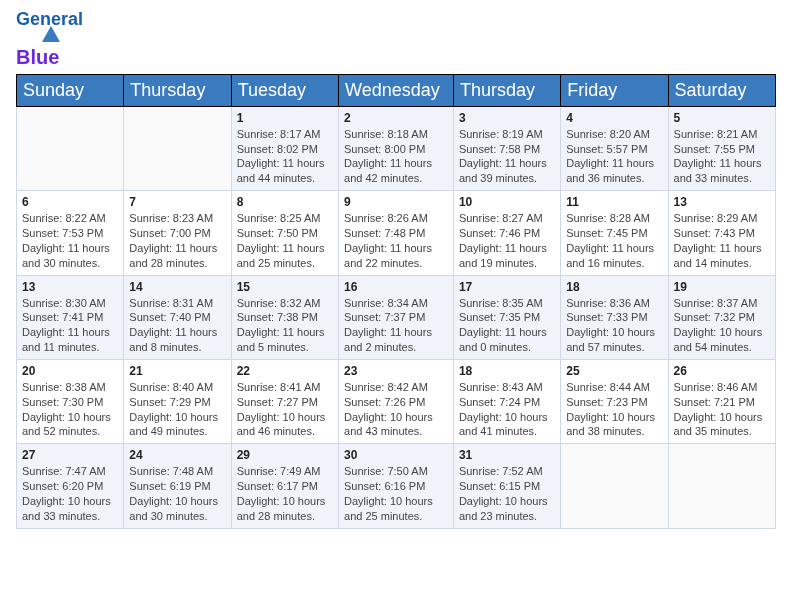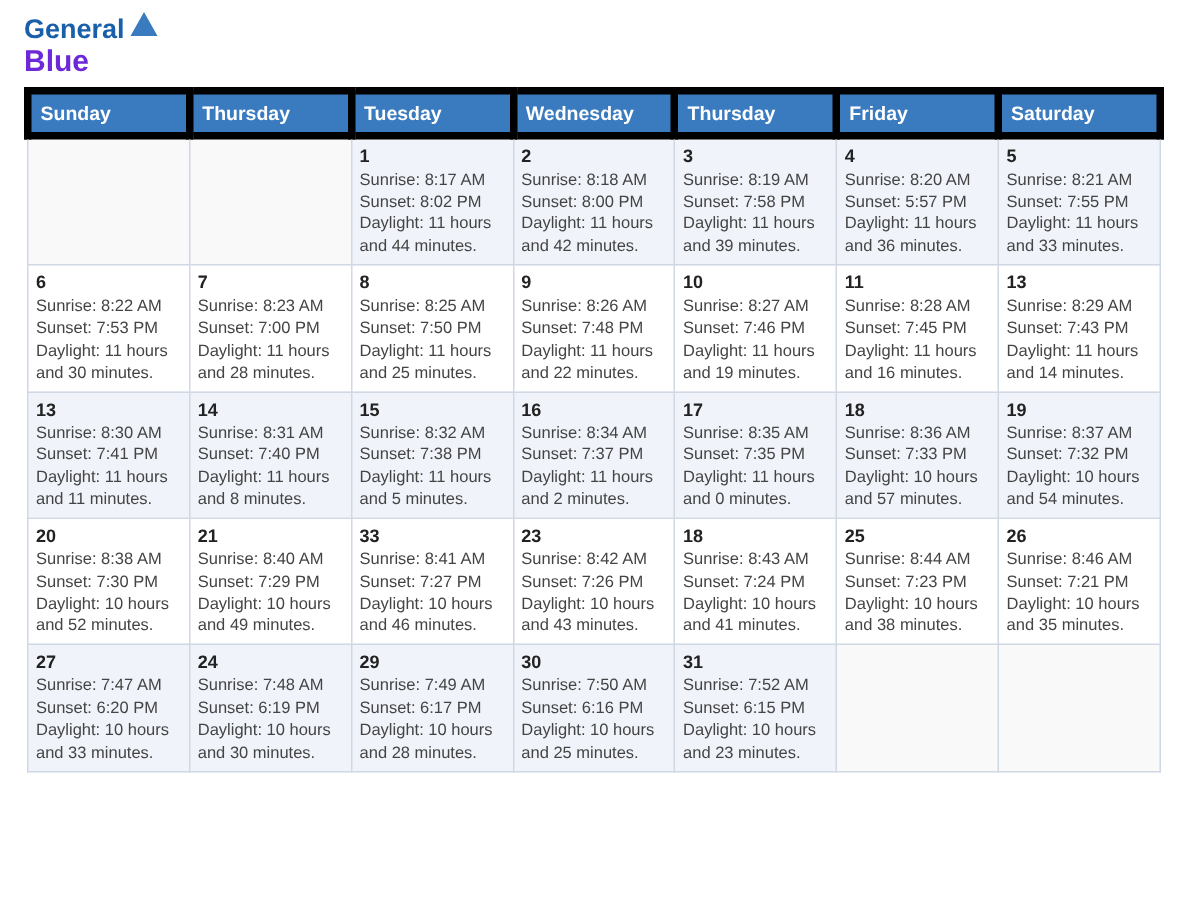--- a/index.html
+++ b/index.html
@@ -50,23 +50,23 @@
     .calendar {
       width: 100%;
       border-collapse: collapse;
       font-size: 11px;
     }
     .calendar thead tr th {
       background: #3a7abf;
       color: #fff;
       text-align: left;
       padding: 5px 6px;
-      font-size: 13px;
-      font-weight: bold;
-      border: 5px solid #000000;
+      font-size: 18px;
+      font-weight: normal;
+      border: 1px solid #000000;
     }
     .calendar tbody tr td {
       border: 1px solid #d0d8e4;
       vertical-align: top;
       padding: 4px 5px;
       min-width: 100px;
       height: 78px;
       background: #fff;
     }
     .calendar tbody tr:nth-child(odd) td {
@@ -91,21 +91,21 @@
       background: #f9f9f9 !important;
     }
   </style>
 </head>
 <body>
 
 <div class="page">
   <div class="header">
     <div class="logo">
       <div>
-        <div style="display:flex;align-items:center;">
+        <div style="display:flex;align-items:center;flex-direction:column;">
           <span class="logo-text">
             <span>General</span>
           </span>
 
           <svg width="22" height="22" viewBox="0 0 22 22" style="margin-left:2px;margin-top:-6px;">
             <polygon points="2,18 11,2 20,18" fill="#3a7abf"></polygon>
           </svg>
         </div>
         <div style="display:flex;align-items:center;">
           <span class="logo-text" style="color:#6d28d9;font-size:20px;font-weight:bold;">Blue</span>
@@ -260,21 +260,21 @@
 Sunset: 7:30 PM
 Daylight: 10 hours and 52 minutes.</div>
           </td>
           <td>
             <span class="day-num">21</span>
             <div class="cell-info">Sunrise: 8:40 AM
 Sunset: 7:29 PM
 Daylight: 10 hours and 49 minutes.</div>
           </td>
           <td>
-            <span class="day-num">33</span>
+            <span class="day-num">22</span>
             <div class="cell-info">Sunrise: 8:41 AM
 Sunset: 7:27 PM
 Daylight: 10 hours and 46 minutes.</div>
           </td>
           <td>
             <span class="day-num">23</span>
             <div class="cell-info">Sunrise: 8:42 AM
 Sunset: 7:26 PM
 Daylight: 10 hours and 43 minutes.</div>
           </td>

